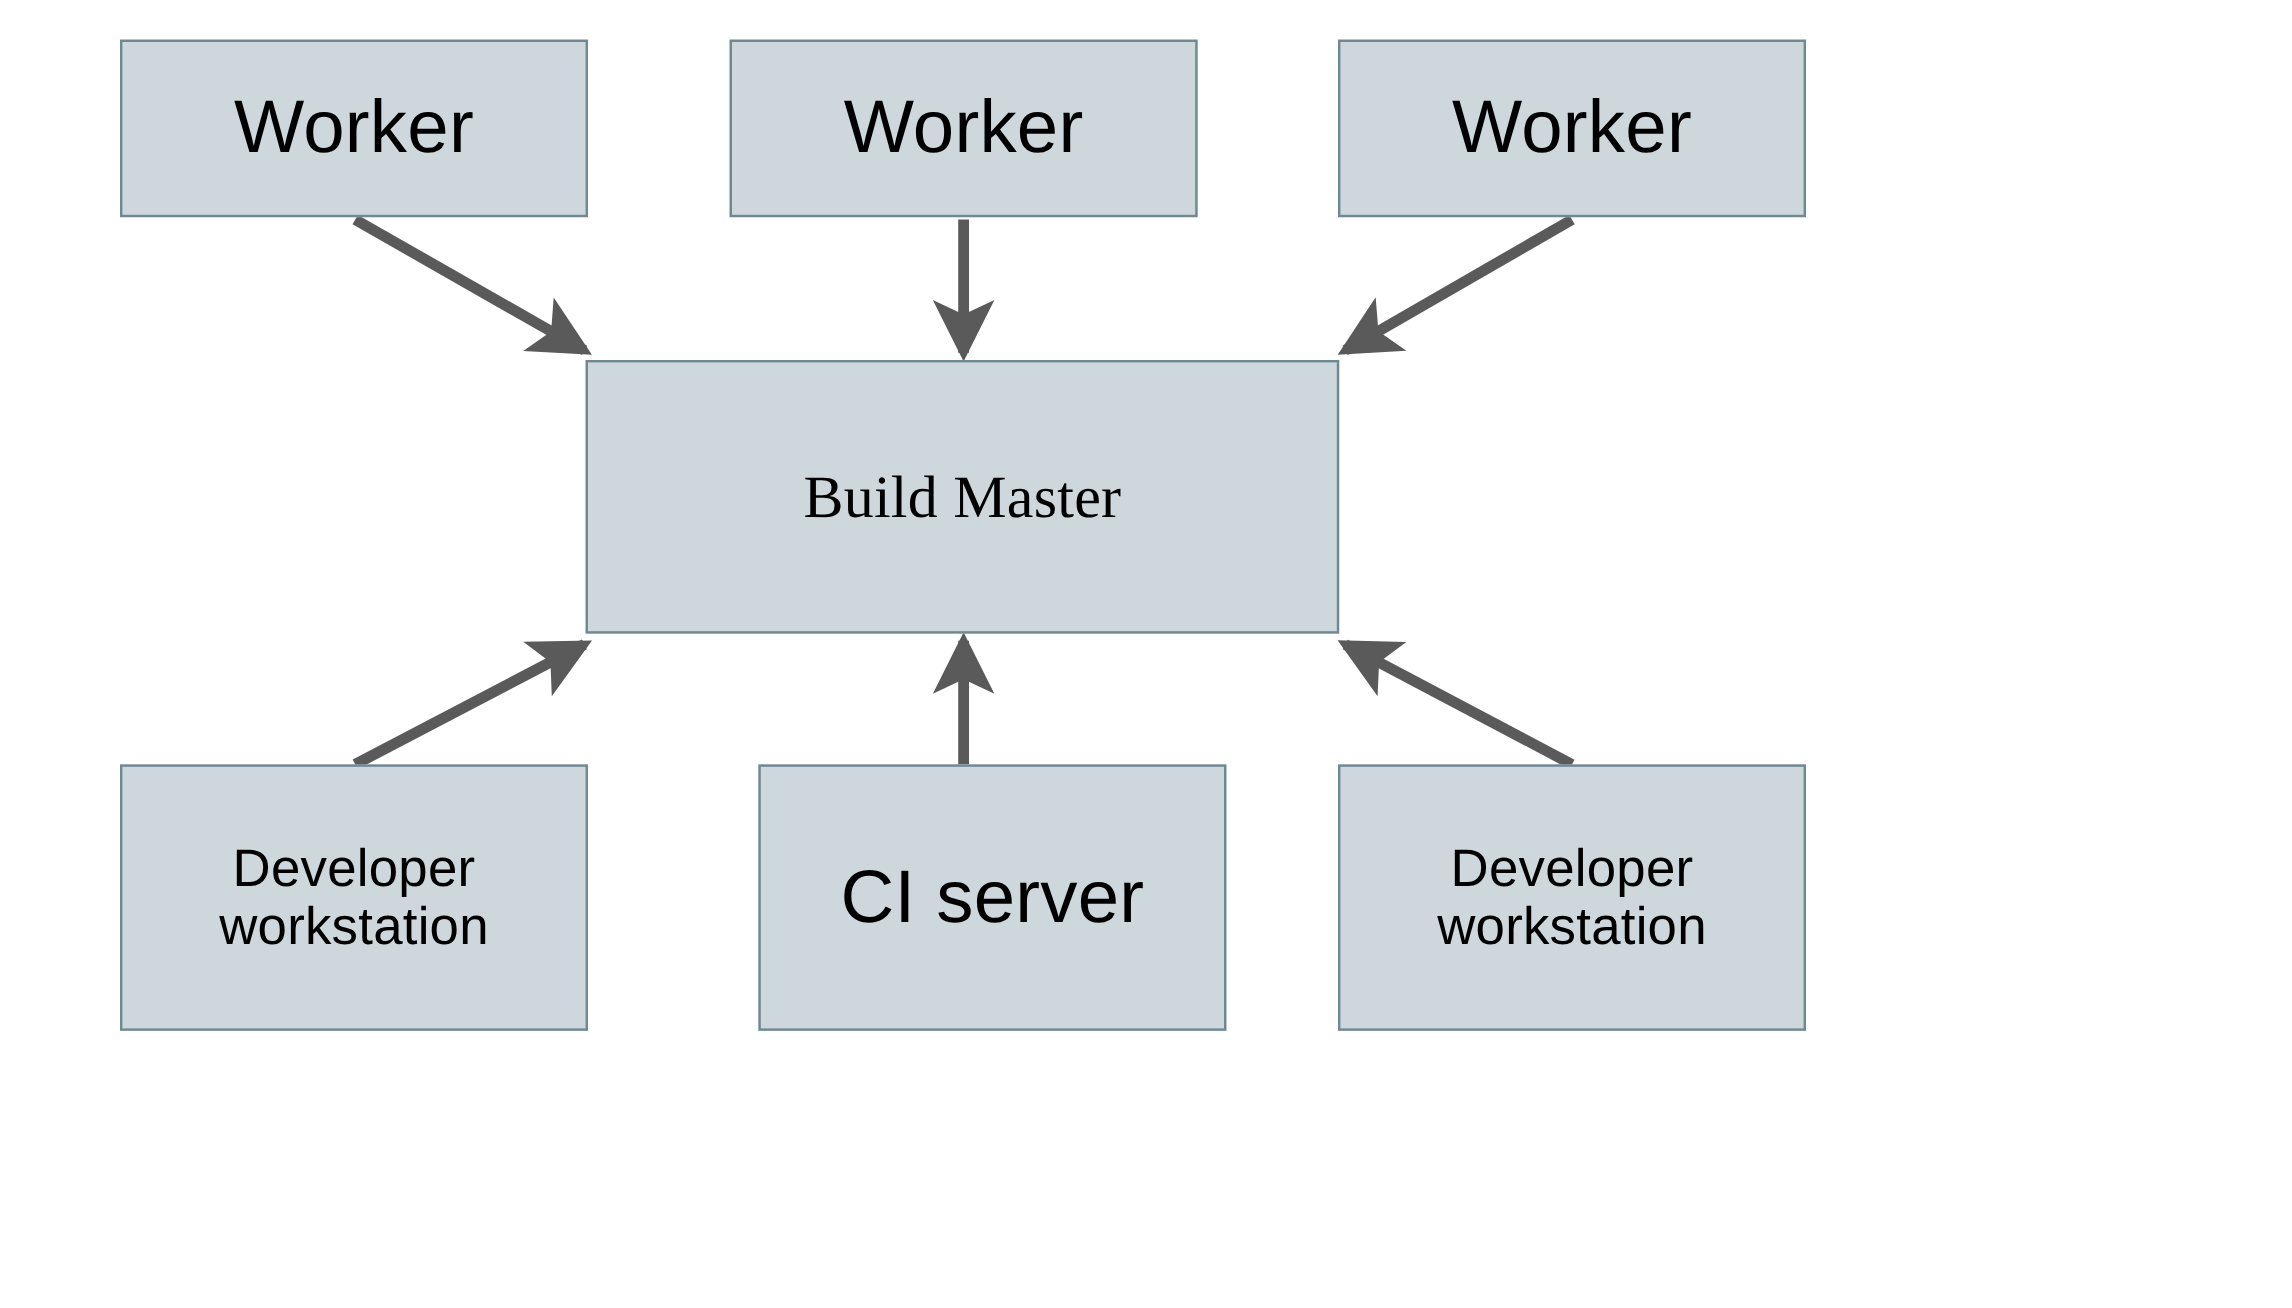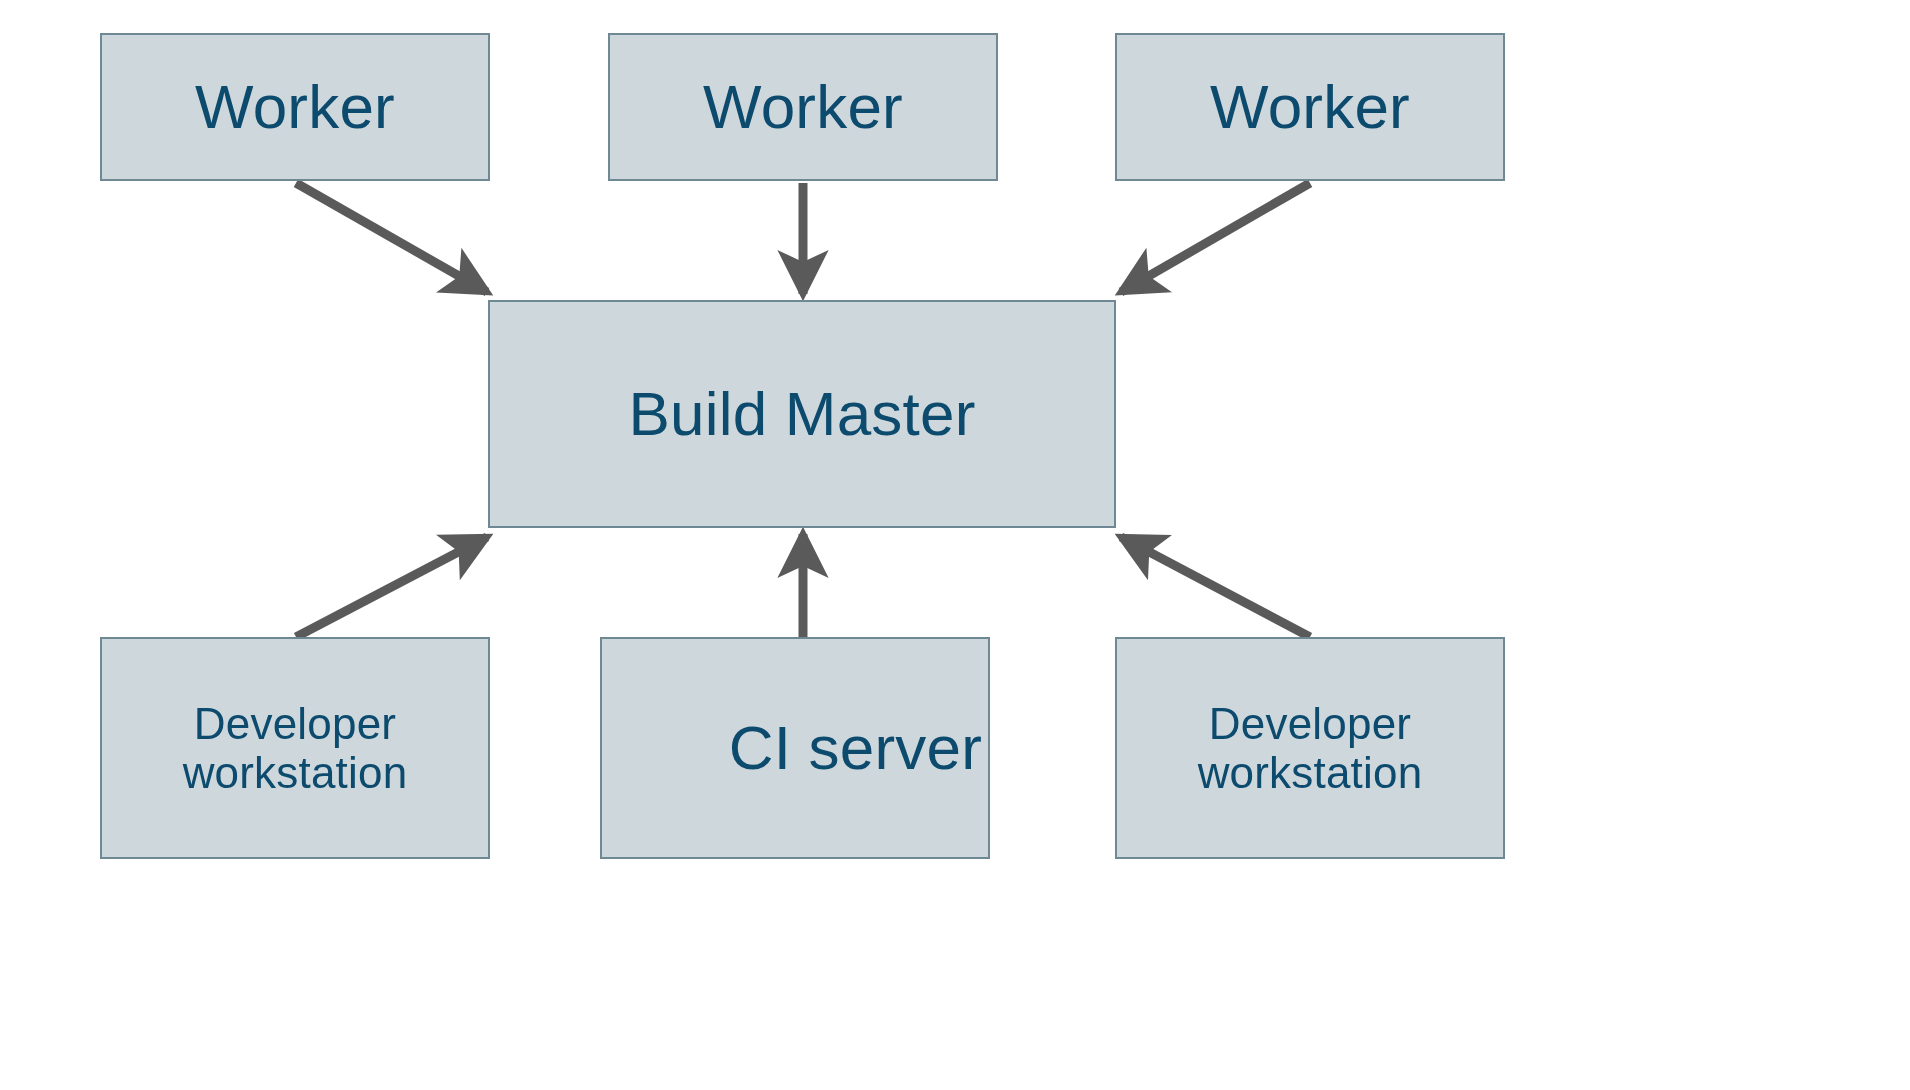--- a/index.html
+++ b/index.html
@@ -18,32 +18,32 @@
   }
   .node {
     position: absolute;
     box-sizing: border-box;
     background: #ced8dc;
     border: 2px solid #6e8894;
     display: flex;
     align-items: center;
     justify-content: center;
     text-align: center;
-    color: #0c4a6e;
+    color: #000000;
     font-weight: 400;
     line-height: 1.12;
     letter-spacing: 0.2px;
   }
   .node .label {
     display: block;
     white-space: pre-line;
     padding: 0 6px;
   }
   .node-worker { font-size: 62px; }
-  .node-master { font-size: 62px; }
+  .node-master { font-size: 50px; font-family: Liberation Serif, serif; }
   .node-ci     { font-size: 62px; }
   .node-dev    { font-size: 44px; }
   #edges {
     position: absolute;
     left: 0;
     top: 0;
     width: 1910px;
     height: 1090px;
     pointer-events: none;
   }
@@ -99,21 +99,21 @@
 
   <div class="node node-master" style="left:488px; top:300px; width:628px; height:228px;">
     <span class="label">Build Master</span>
   </div>
 
   <div class="node node-dev" style="left:100px; top:637px; width:390px; height:222px;">
     <span class="label">Developer
 workstation</span>
   </div>
 
-  <div class="node node-ci" style="left:600px; top:637px; width:390px; height:222px;justify-content:flex-end;">
+  <div class="node node-ci" style="left:632px; top:637px; width:390px; height:222px;">
     <span class="label">CI server</span>
   </div>
 
   <div class="node node-dev" style="left:1115px; top:637px; width:390px; height:222px;">
     <span class="label">Developer
 workstation</span>
   </div>
 
 </div>
 

